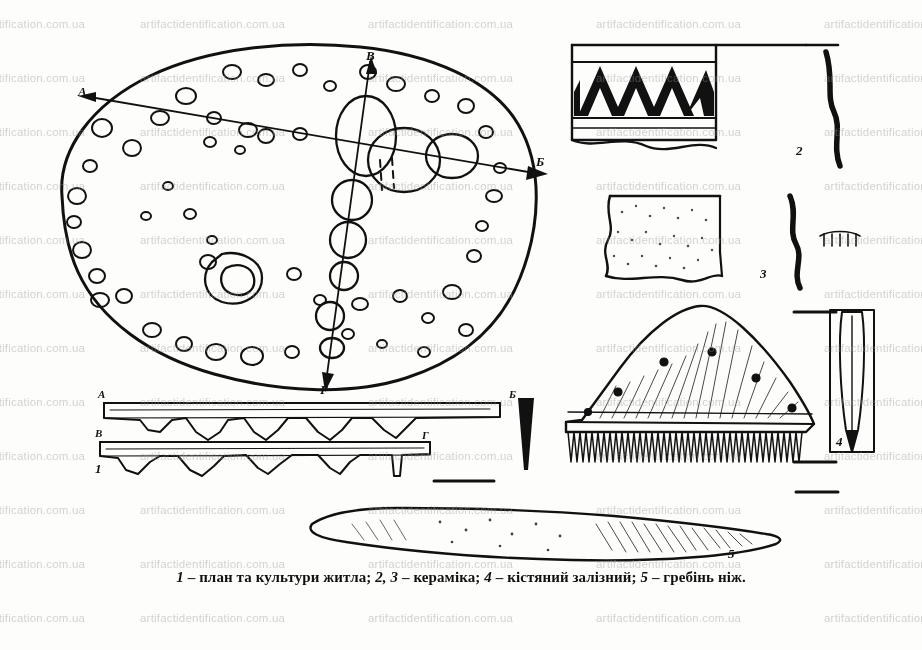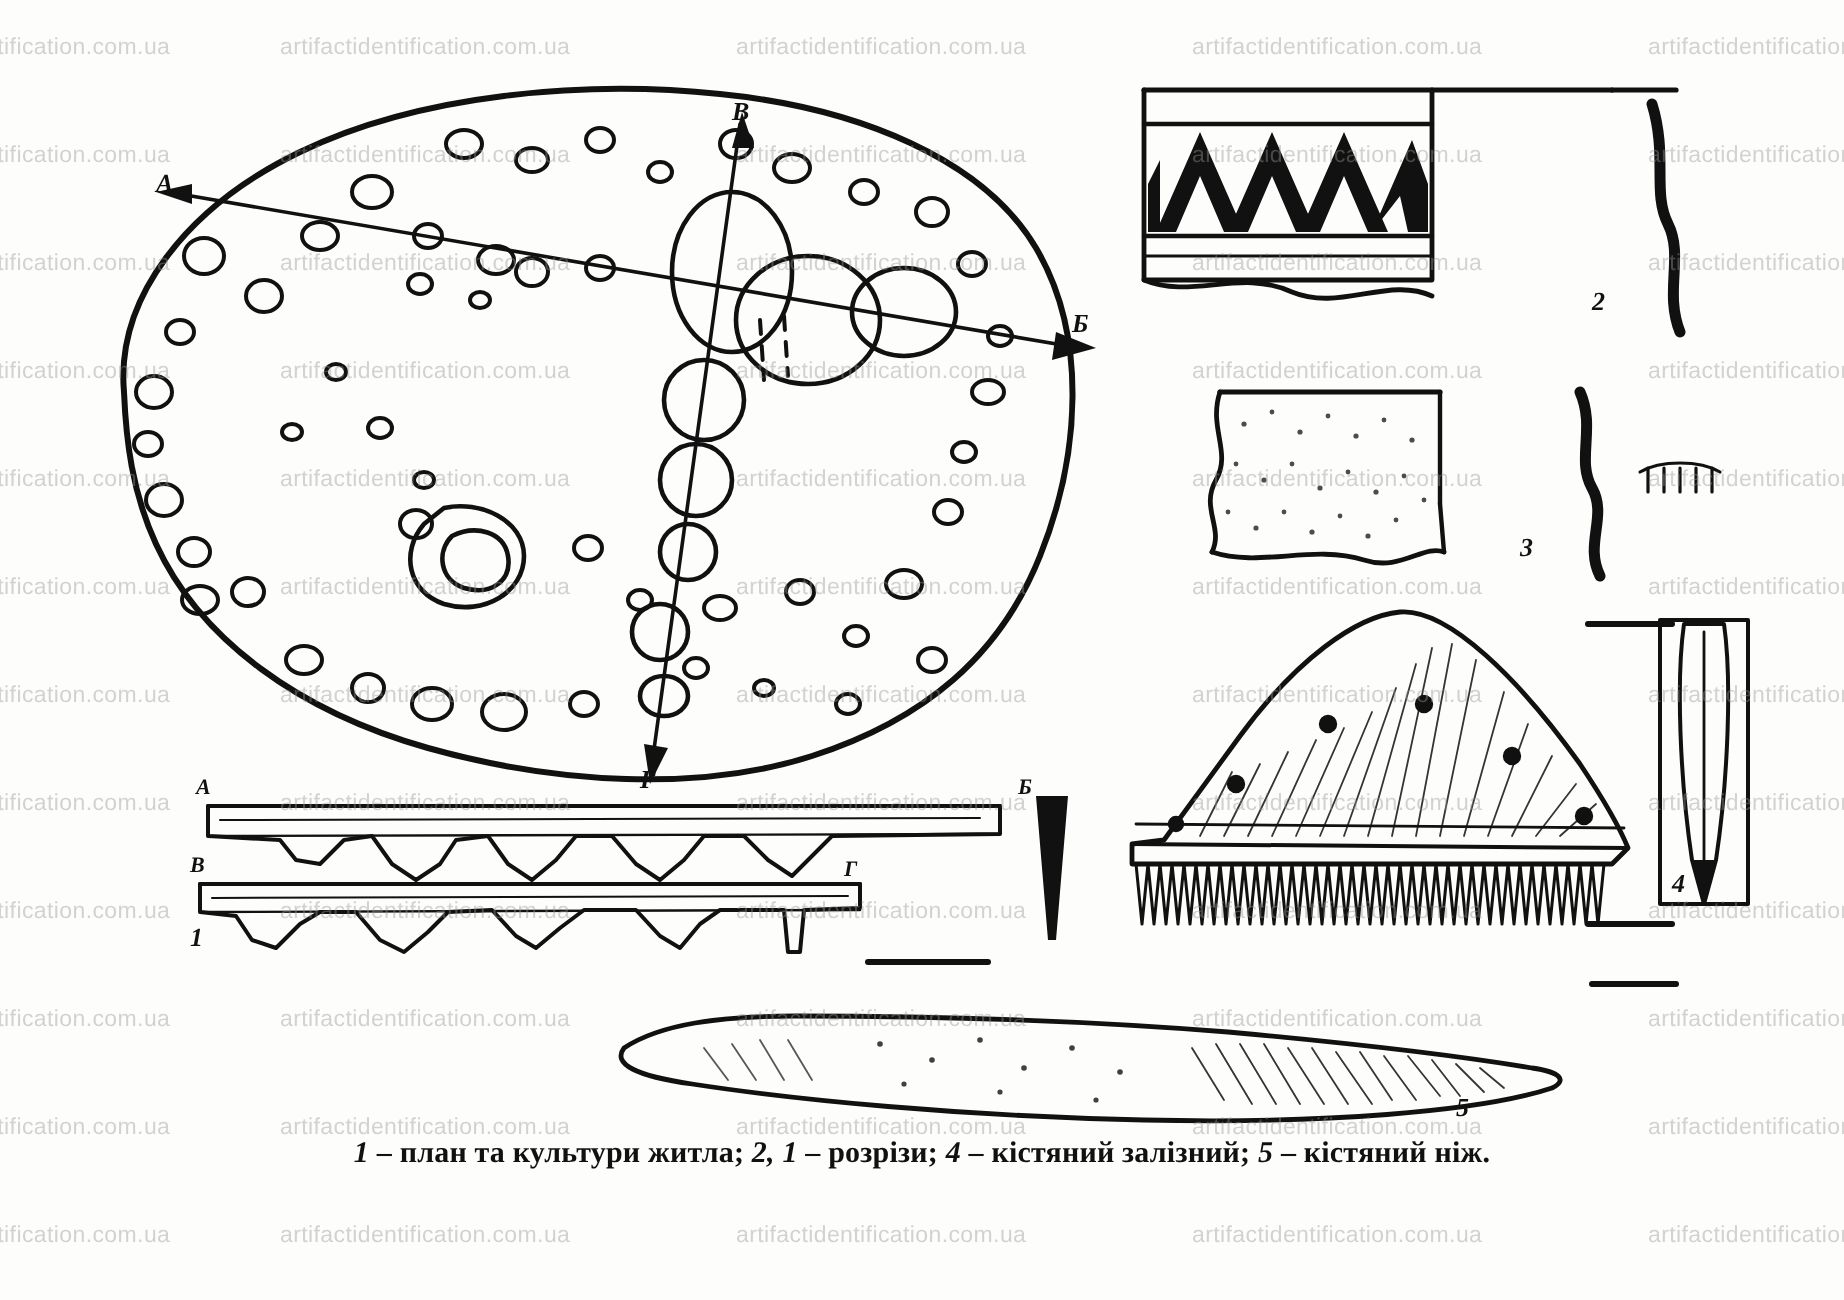--- a/index.html
+++ b/index.html
@@ -449,17 +449,17 @@
       <div class="wm" style="left: 824px; top: 558px;">artifactidentification.com.ua</div>
       <div class="wm" style="left: -60px; top: 612px;">artifactidentification.com.ua</div>
       <div class="wm" style="left: 140px; top: 612px;">artifactidentification.com.ua</div>
       <div class="wm" style="left: 368px; top: 612px;">artifactidentification.com.ua</div>
       <div class="wm" style="left: 596px; top: 612px;">artifactidentification.com.ua</div>
       <div class="wm" style="left: 824px; top: 612px;">artifactidentification.com.ua</div>
     </div>
 
   <div id="caption">
     <div class="cap-line legend">
-      <i>1</i><span> – план та культури житла; </span><i>2, 1</i><span> – розрізи; </span><i>4</i><span> – кістяний залізний; </span><i>5</i><span> – кістяний ніж.</span>
+      <i>1</i><span> – план та культури житла; </span><i>2, 3</i><span> – кераміка; </span><i>4</i><span> – кістяний залізний; </span><i>5</i><span> – гребінь ніж.</span>
     </div>
   </div>
 
 </div>
 
 </body></html>

